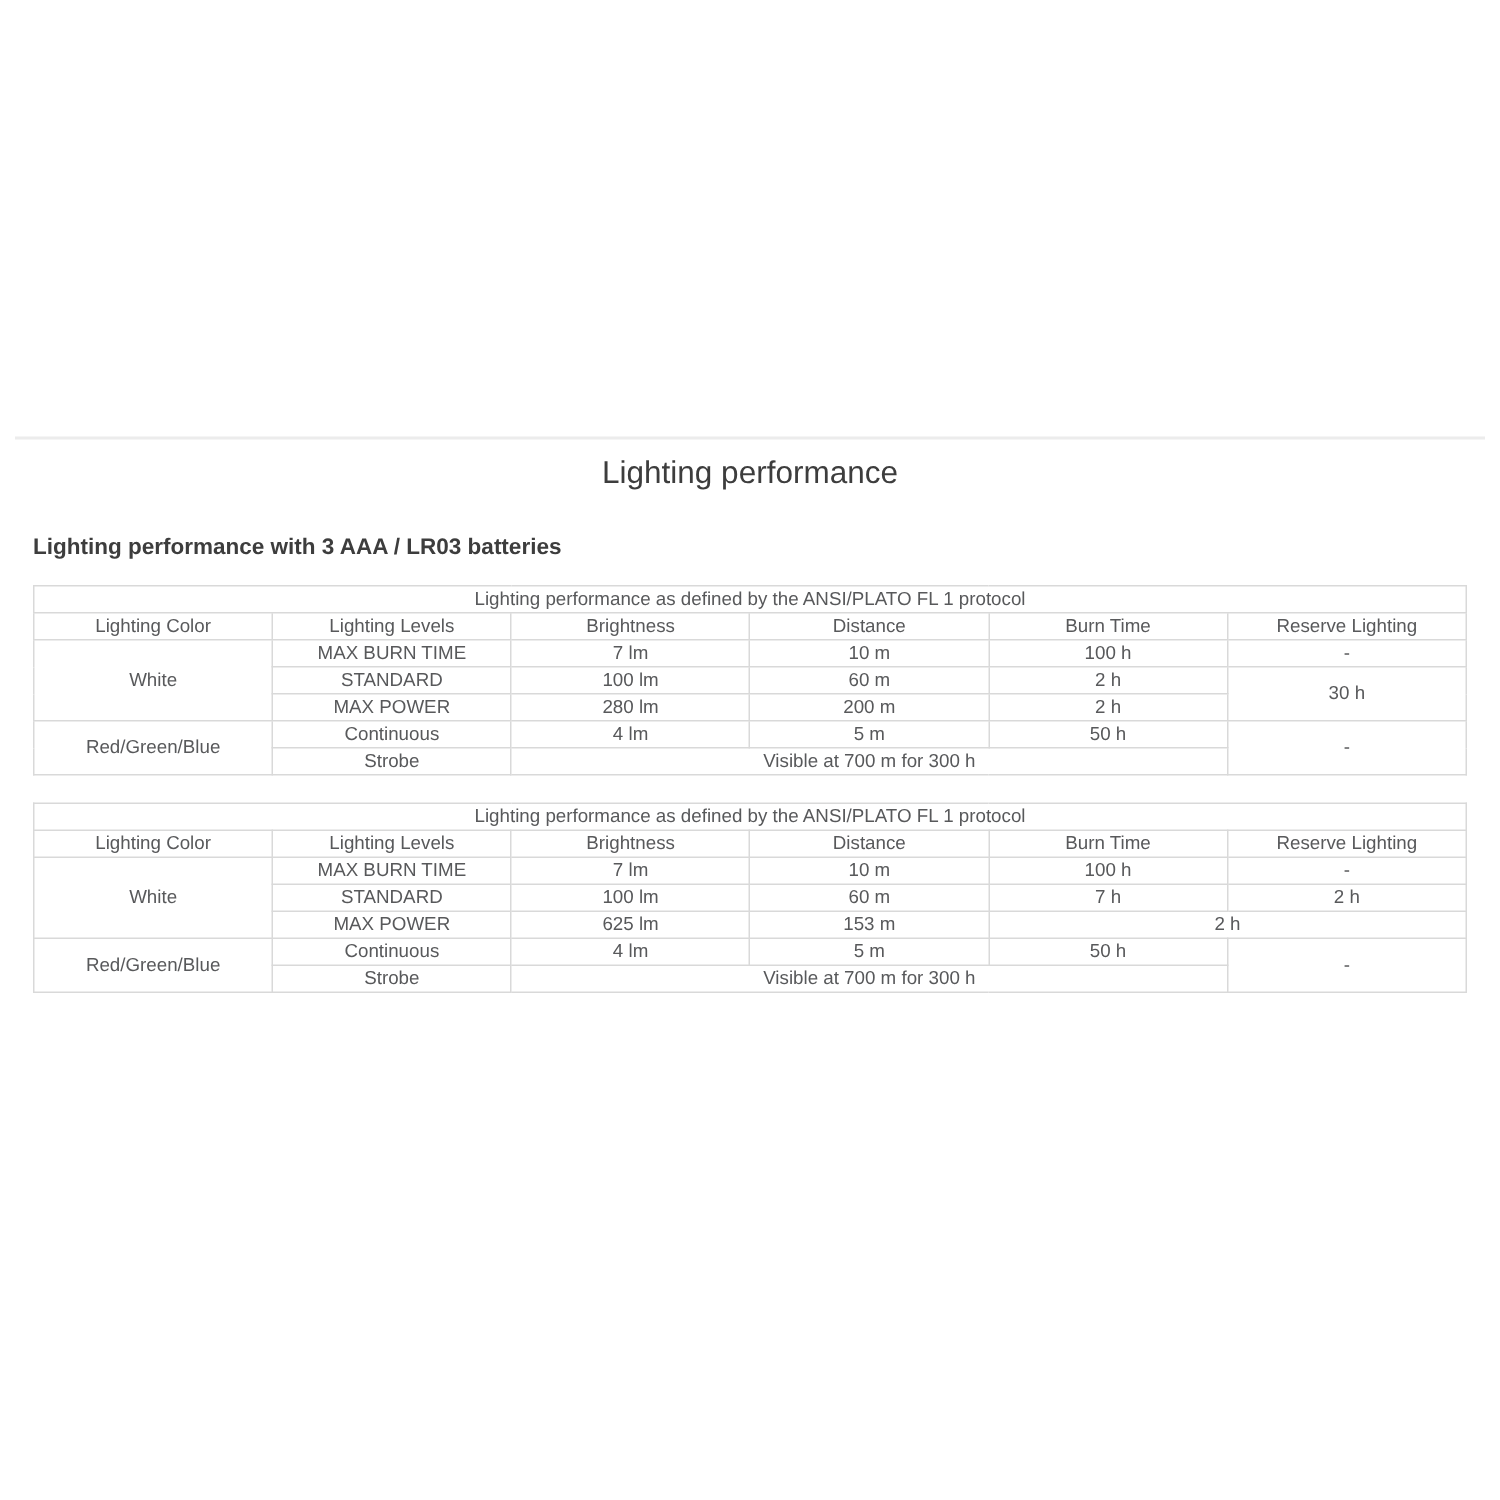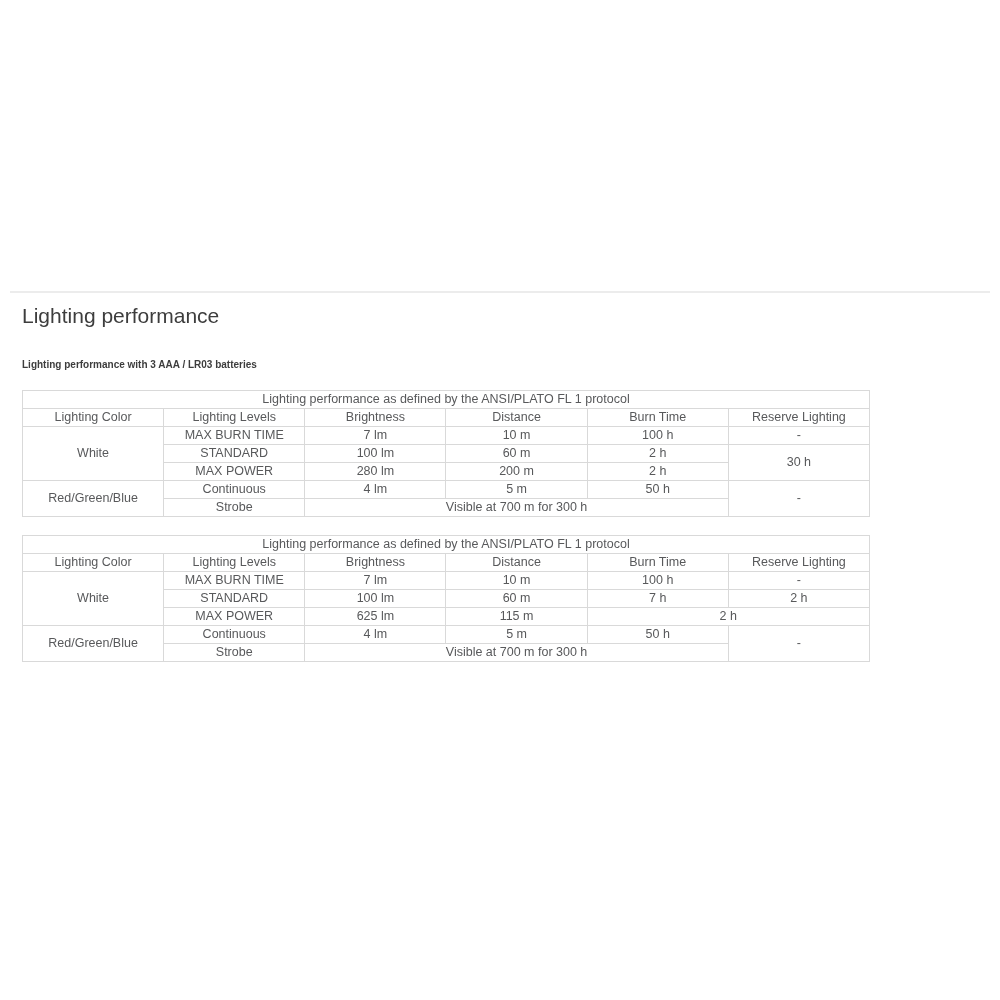--- a/index.html
+++ b/index.html
@@ -20,31 +20,32 @@
     margin: 291px 10px 0 10px;
     height: 2px;
     background: #ececec;
   }
   .page-title {
     margin: 12px 22px 0 22px;
     font-size: 21px;
     line-height: 22px;
     font-weight: 400;
     color: #3d3d3d;
+    text-align: center;
   }
   .section-subtitle {
     margin: 30px 22px 0 22px;
-    font-size: 10px;
+    font-size: 15px;
     line-height: 15px;
     font-weight: 700;
     color: #3d3d3d;
   }
   table.spec-table {
     margin: 18px 22px 0 22px;
-    width: 848px;
+    width: 956px;
     border-collapse: collapse;
     table-layout: fixed;
   }
   table.spec-table td {
     border: 1px solid #d9d9d9;
     text-align: center;
     vertical-align: middle;
     font-size: 12.5px;
     line-height: 17px;
     height: 17px;
@@ -155,21 +156,21 @@
       <tr>
         <td>STANDARD</td>
         <td>100 lm</td>
         <td>60 m</td>
         <td>7 h</td>
         <td>2 h</td>
       </tr>
       <tr>
         <td>MAX POWER</td>
         <td>625 lm</td>
-        <td>115 m</td>
+        <td>153 m</td>
         <td colspan="2">2 h</td>
       </tr>
       <tr>
         <td rowspan="2">Red/Green/Blue</td>
         <td>Continuous</td>
         <td>4 lm</td>
         <td>5 m</td>
         <td>50 h</td>
         <td rowspan="2">-</td>
       </tr>

